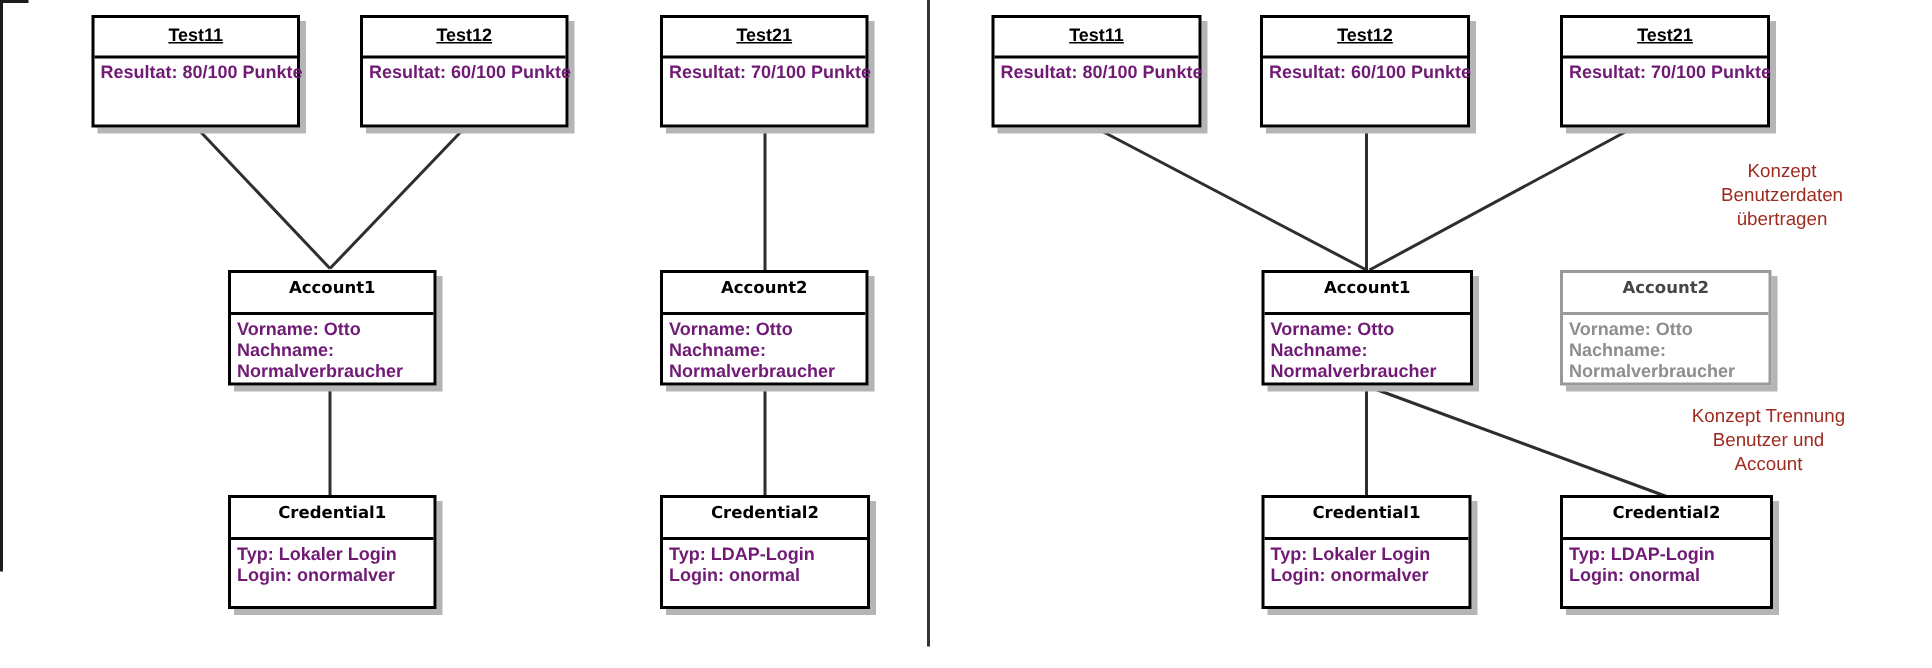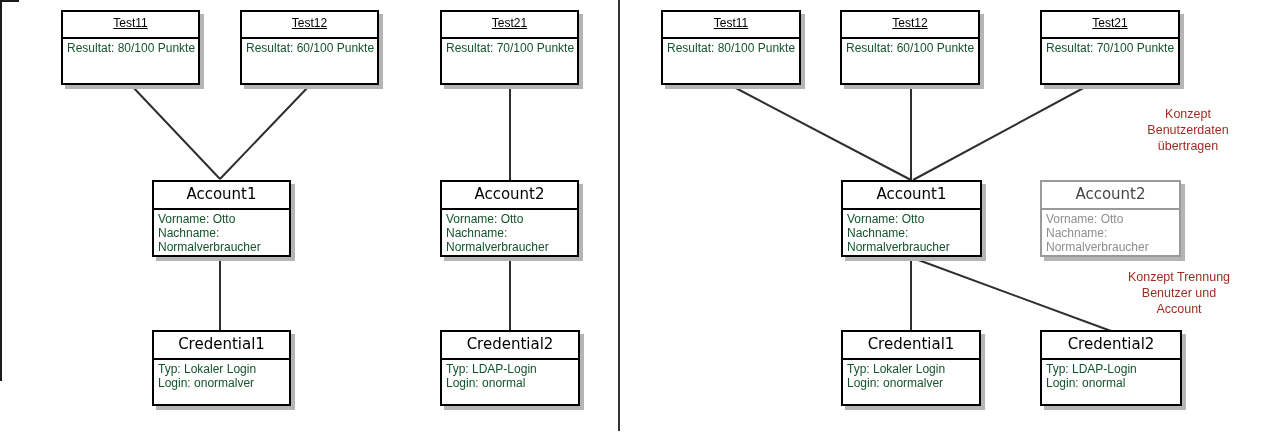--- a/index.html
+++ b/index.html
@@ -24,41 +24,42 @@
   .connector{stroke:var(--line);stroke-width:2;}
   .frame{stroke:#1c1c1c;stroke-width:2;}
   .divider{stroke:#333333;stroke-width:2;}
 
   .box{
     position:absolute;
     background:#fff;
     border:2px solid var(--box-border);
     box-shadow:4px 4px 0 var(--shadow);
     box-sizing:border-box;
+    font-weight:bold;
   }
   .box-title{
     border-bottom:2px solid var(--box-border);
     text-align:center;
     font-size:12px;
     padding:4px 2px 3px 2px;
     color:#000;
   }
   .test-title{ text-decoration:underline; height:18px; }
   .big-title{
     font-family:"DejaVu Sans", sans-serif;
-    font-size:15px;
+    font-size:11px;
     text-decoration:none;
     padding:3px 2px 4px 2px;
     height:19px;
   }
   .box-body{
     padding:2px 4px;
     font-size:12px;
     line-height:14px;
-    color:#14532d;
+    color:#701a75;
     white-space:nowrap;
   }
   .box.muted{ border-color:var(--muted-border); }
   .box.muted .box-title{ border-bottom-color:var(--muted-border); color:var(--muted-title); }
   .box.muted .box-body{ color:var(--muted-text); }
 
   .annotation{
     position:absolute;
     color:var(--annotation);
     font-weight:normal;

